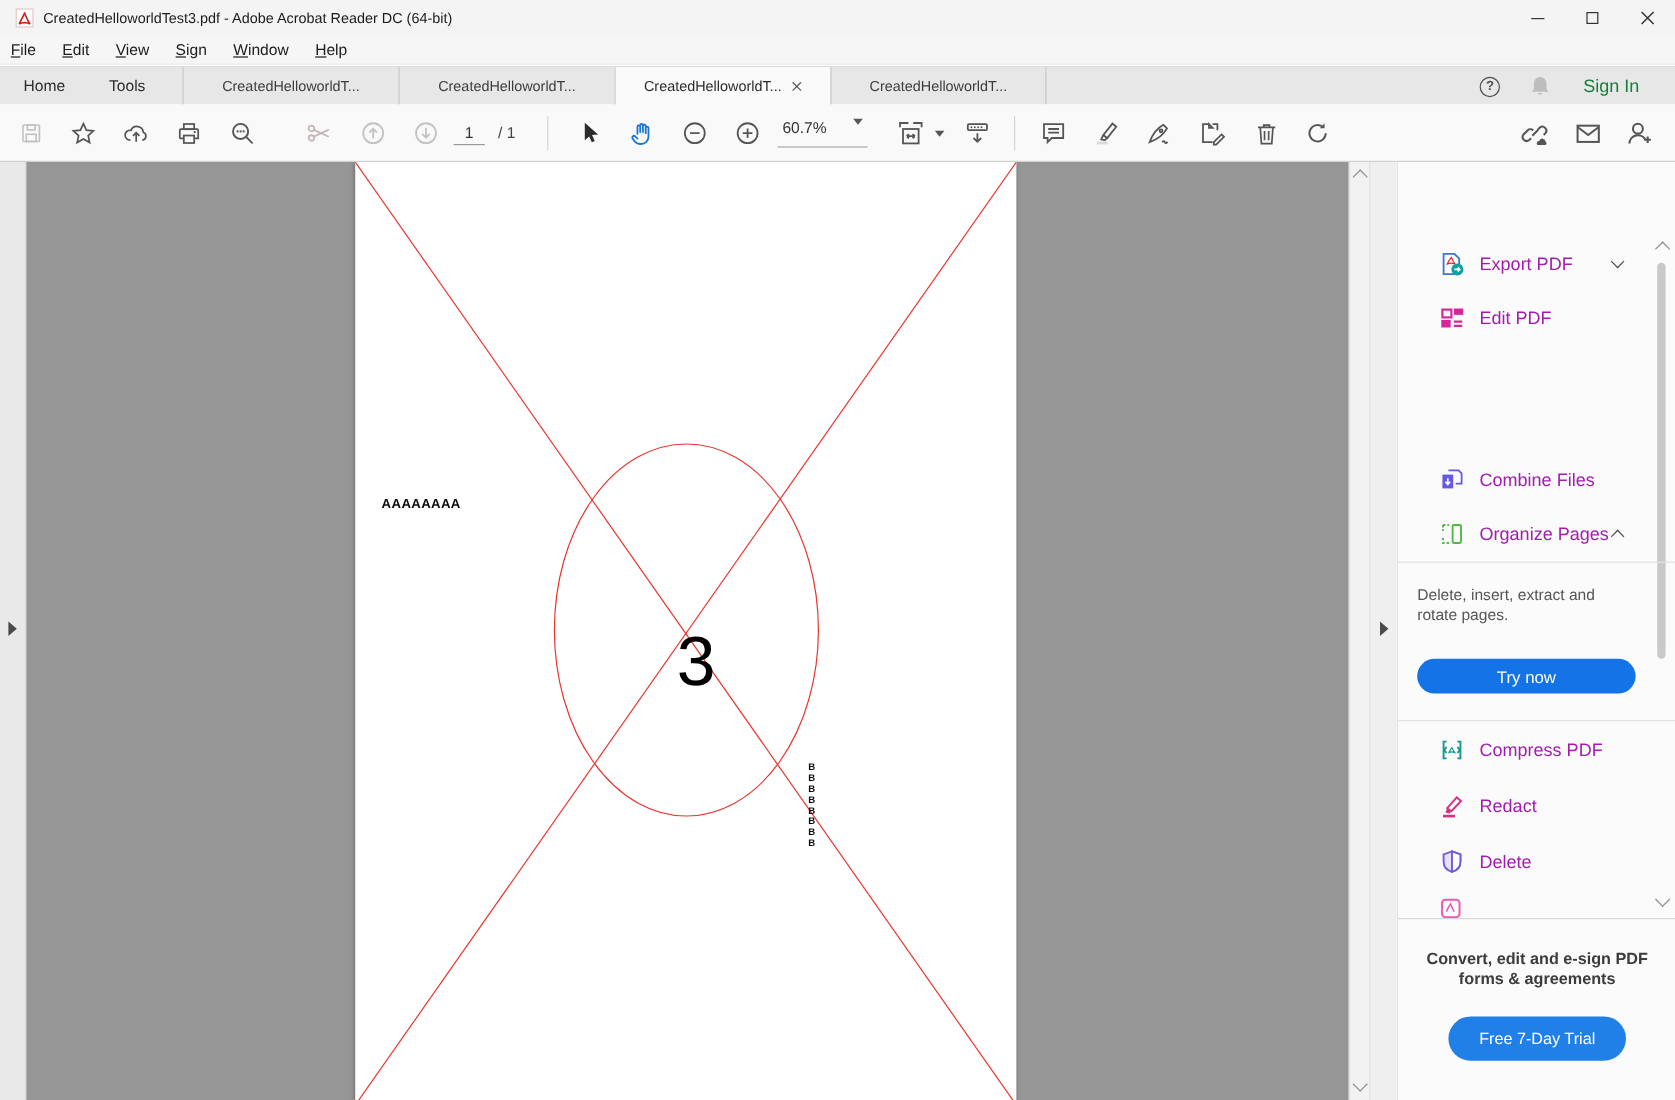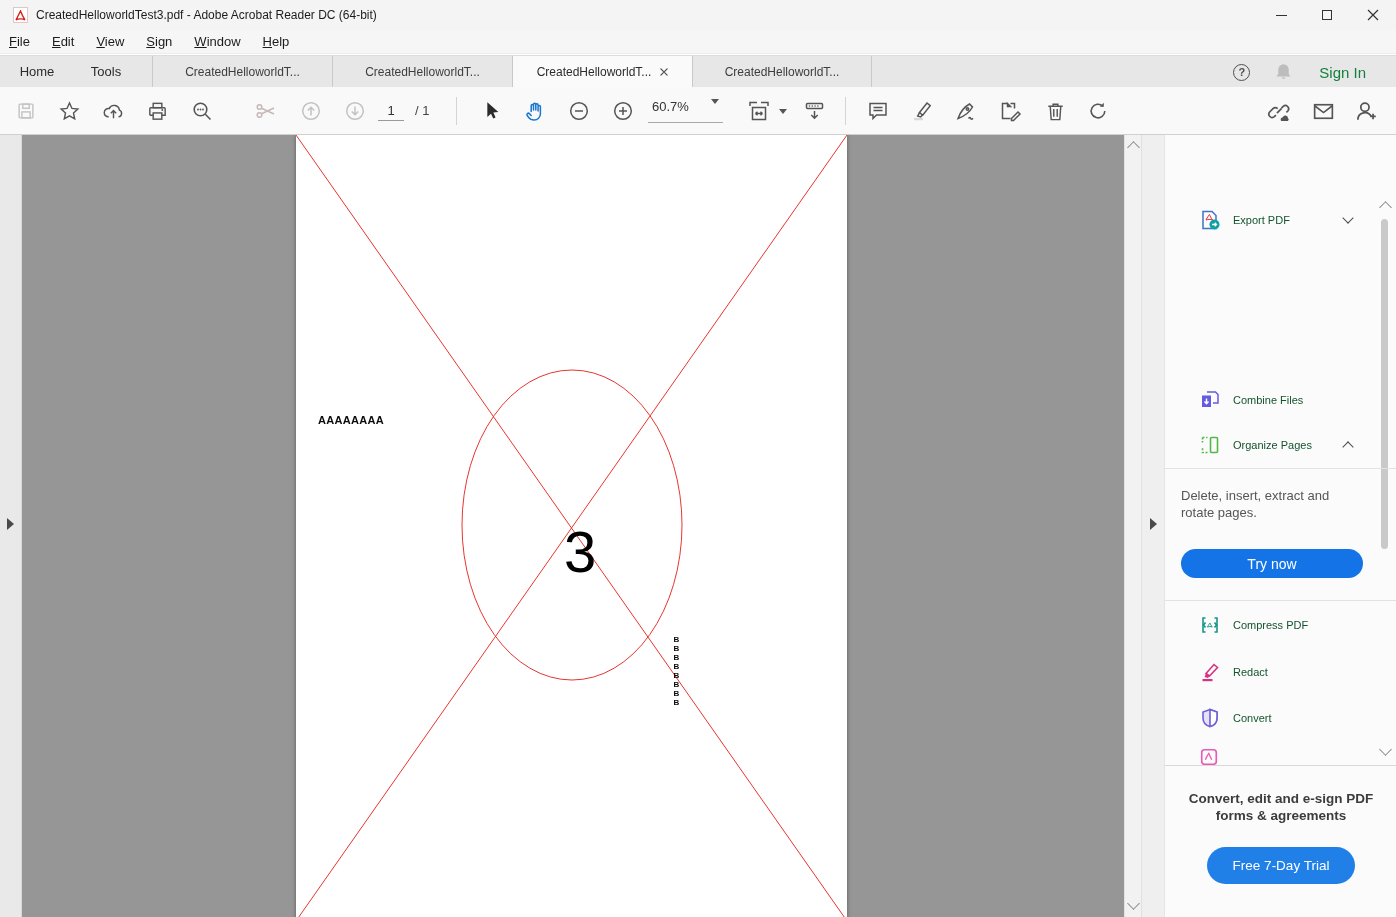--- a/index.html
+++ b/index.html
@@ -67,21 +67,21 @@
   .collapse-strip{position:absolute;left:1141px;top:0;width:23px;height:782px;background:#efefef;border-left:1px solid #e0e0e0}
   .collapse-strip .tri-right{position:absolute;left:8px;top:383px}
 
   
   .sidebar{position:absolute;left:1164px;top:0;width:232px;height:782px;background:#fbfbfb;border-left:1px solid #e4e4e4}
   .search-box{position:absolute;left:15px;top:17px;width:198px;height:31px;border:1px solid #c6c6c6;background:#fff;border-radius:1px;display:flex;align-items:center}
   .search-box input{border:none;outline:none;width:100%;font-size:13px;color:#333;padding:0 10px;font-family:inherit;background:transparent}
   .search-box input::placeholder{color:#9a9a9a}
   .tool-row{position:absolute;left:0;width:210px;height:44px;display:flex;align-items:center}
   .tool-row .ticon{width:22px;height:22px;margin-left:34px;display:flex;align-items:center;justify-content:center}
-  .tool-row .tlabel{font-size:11px;color:#14532d;margin-left:12px;white-space:nowrap}
+  .tool-row .tlabel{font-size:15px;color:#a21caf;margin-left:12px;white-space:nowrap}
   .tool-chev{position:absolute;left:176px;width:14px;height:14px;display:flex;align-items:center;justify-content:center}
   .schev{width:8px;height:8px;border-left:1.7px solid #4c4c4c;border-top:1.7px solid #4c4c4c}
   .schev.down{transform:rotate(225deg);margin-top:-4px}
   .schev.up{transform:rotate(45deg);margin-top:4px}
   .sb-divider{position:absolute;left:0;width:232px;height:1px;background:#e2e2e2}
   .organize-desc{position:absolute;left:16px;top:352px;width:172px;font-size:13px;color:#565656;line-height:17px}
   .try-now{position:absolute;left:16px;top:414px;width:182px;height:29px;border-radius:15px;background:#1473e6;color:#fff;font-size:14px;display:flex;align-items:center;justify-content:center;border:none;font-family:inherit}
   .sb-scroll-up{position:absolute;left:212px;top:68px;width:16px;height:14px}
   .sb-scroll-down{position:absolute;left:212px;top:610px;width:16px;height:14px}
   .sb-thumb{position:absolute;left:216px;top:84px;width:7px;height:330px;background:#c9c9c9;border-radius:4px}
@@ -413,20 +413,33 @@
             <circle cx="15.5" cy="15.5" r="5" fill="#0ea3a3"></circle>
             <path d="M13 15.5h4.5M15.8 13.8l1.7 1.7-1.7 1.7" stroke="#fff" stroke-width="1.3" fill="none"></path>
           </svg>
       </div>
       <span class="tlabel">Export PDF</span>
       <div class="tool-chev">
           <div class="schev down"></div>
         </div>
     </div>
 
+    <div class="tool-row" style="top:108px">
+      <div class="ticon">
+        <svg width="22" height="22" viewBox="0 0 22 22">
+            <g stroke="#d6279a" stroke-width="1.8" fill="none">
+              <rect x="3" y="4" width="7.5" height="6.5"></rect>
+              <rect x="13.5" y="4" width="6" height="3.5" fill="#d6279a"></rect>
+              <rect x="3" y="13.5" width="6" height="4.5" fill="#d6279a"></rect>
+              <path d="M12.5 14h7M12.5 17.5h7"></path>
+            </g>
+          </svg>
+      </div>
+      <span class="tlabel">Edit PDF</span>
+    </div>
 
 
 
     <div class="tool-row" style="top:243px">
       <div class="ticon">
         <svg width="22" height="22" viewBox="0 0 22 22">
             <path d="M8 3h8.5l2.5 2.5V14H14" fill="none" stroke="#655be1" stroke-width="1.5"></path>
             <rect x="3" y="6.5" width="9" height="11.5" fill="#655be1"></rect>
             <path d="M7.5 9.5v5M5.5 12.5l2 2.2 2-2.2" stroke="#fff" stroke-width="1.4" fill="none"></path>
           </svg>
@@ -479,21 +492,21 @@
       <span class="tlabel">Redact</span>
     </div>
 
     <div class="tool-row" style="top:561px">
       <div class="ticon">
         <svg width="22" height="22" viewBox="0 0 22 22">
             <path d="M11 2.5l7 2.5v6c0 4.5-3 7.5-7 8.5-4-1-7-4-7-8.5v-6z" fill="#e6e1fb" stroke="#6f5fd6" stroke-width="1.6"></path>
             <path d="M11 2.5l7 2.5v6c0 4.5-3 7.5-7 8.5z" fill="#fff" stroke="#6f5fd6" stroke-width="1.6"></path>
           </svg>
       </div>
-      <span class="tlabel">Convert</span>
+      <span class="tlabel">Delete</span>
     </div>
 
     <div class="partial-icon">
       <svg width="20" height="20" viewBox="0 0 22 22">
           <rect x="3" y="3" width="16" height="16" rx="3" fill="none" stroke="#e75ab7" stroke-width="1.8"></rect>
           <path d="M7 14c1.5-3.5 3-6 3.8-7 .5 1.3 2 4.5 3.2 7" stroke="#e75ab7" stroke-width="1.4" fill="none"></path>
         </svg>
     </div>
 
     <div class="promo">

